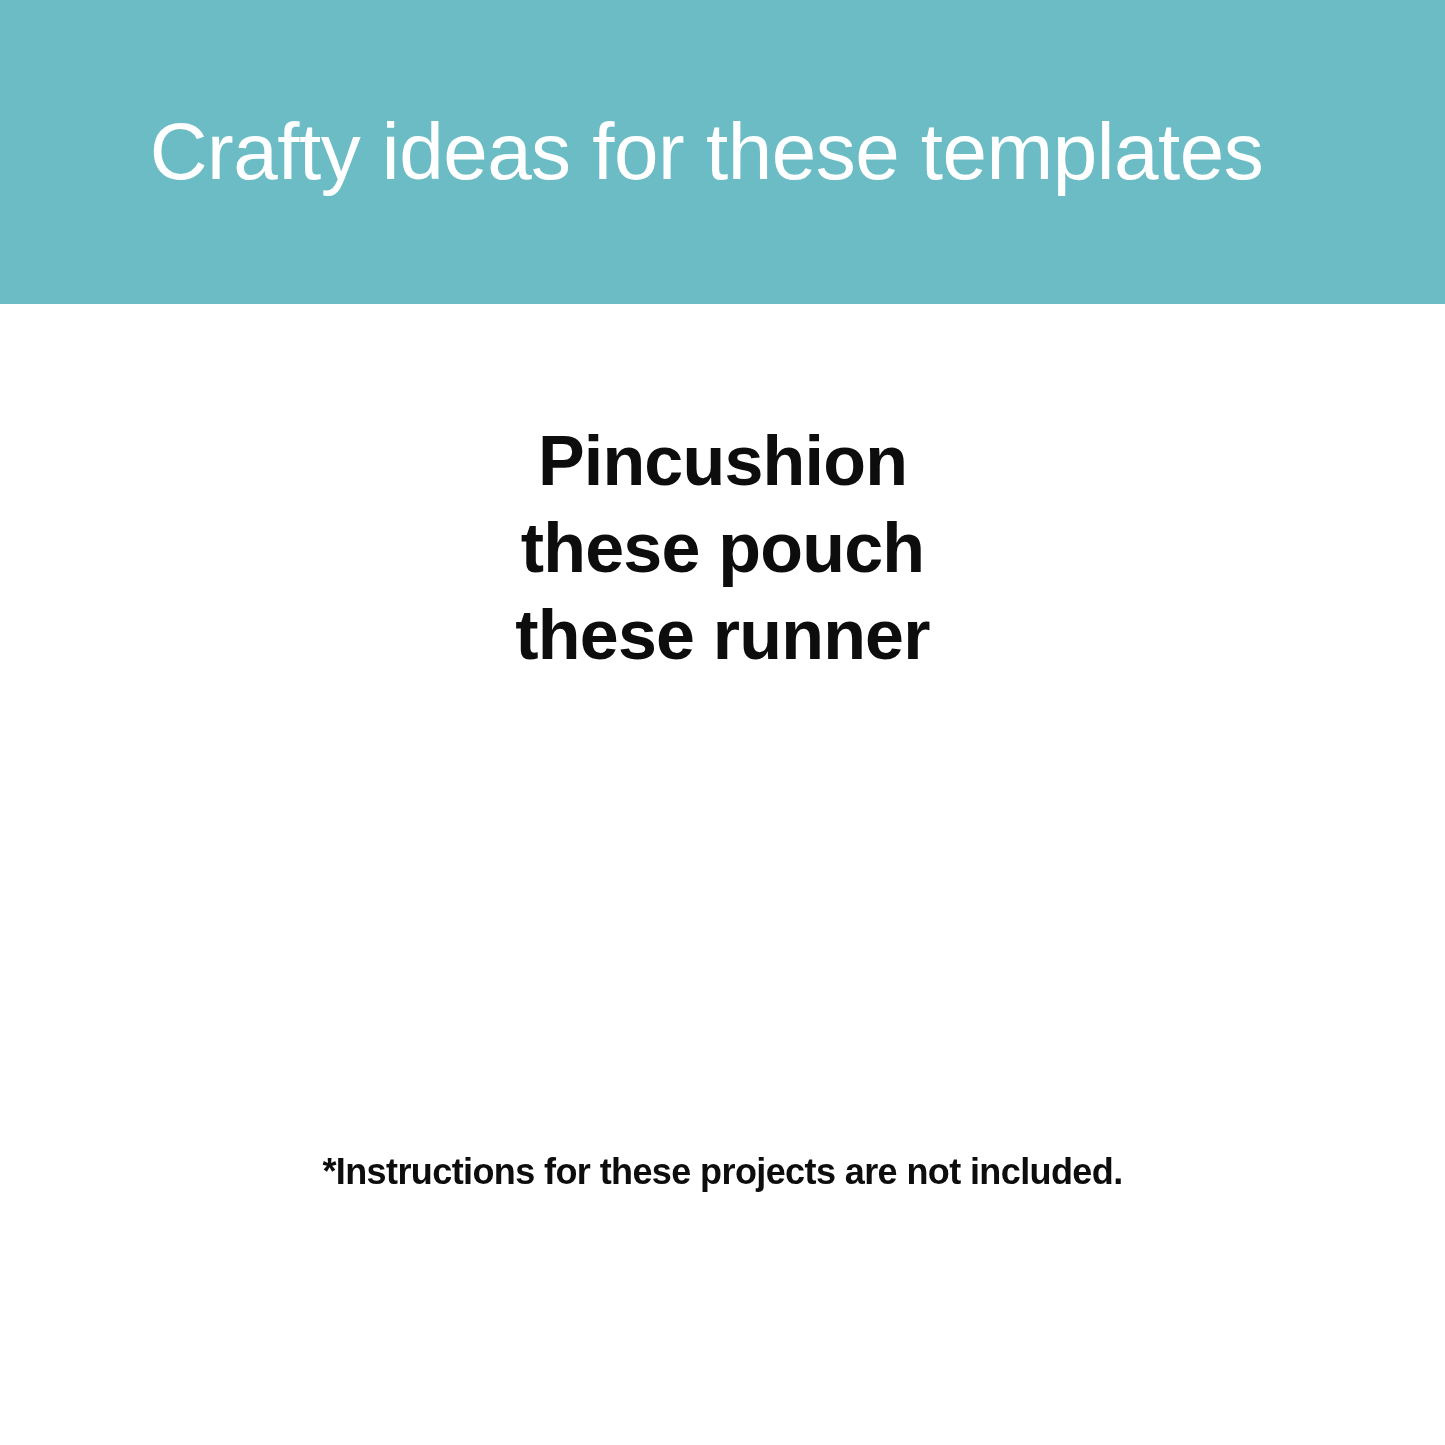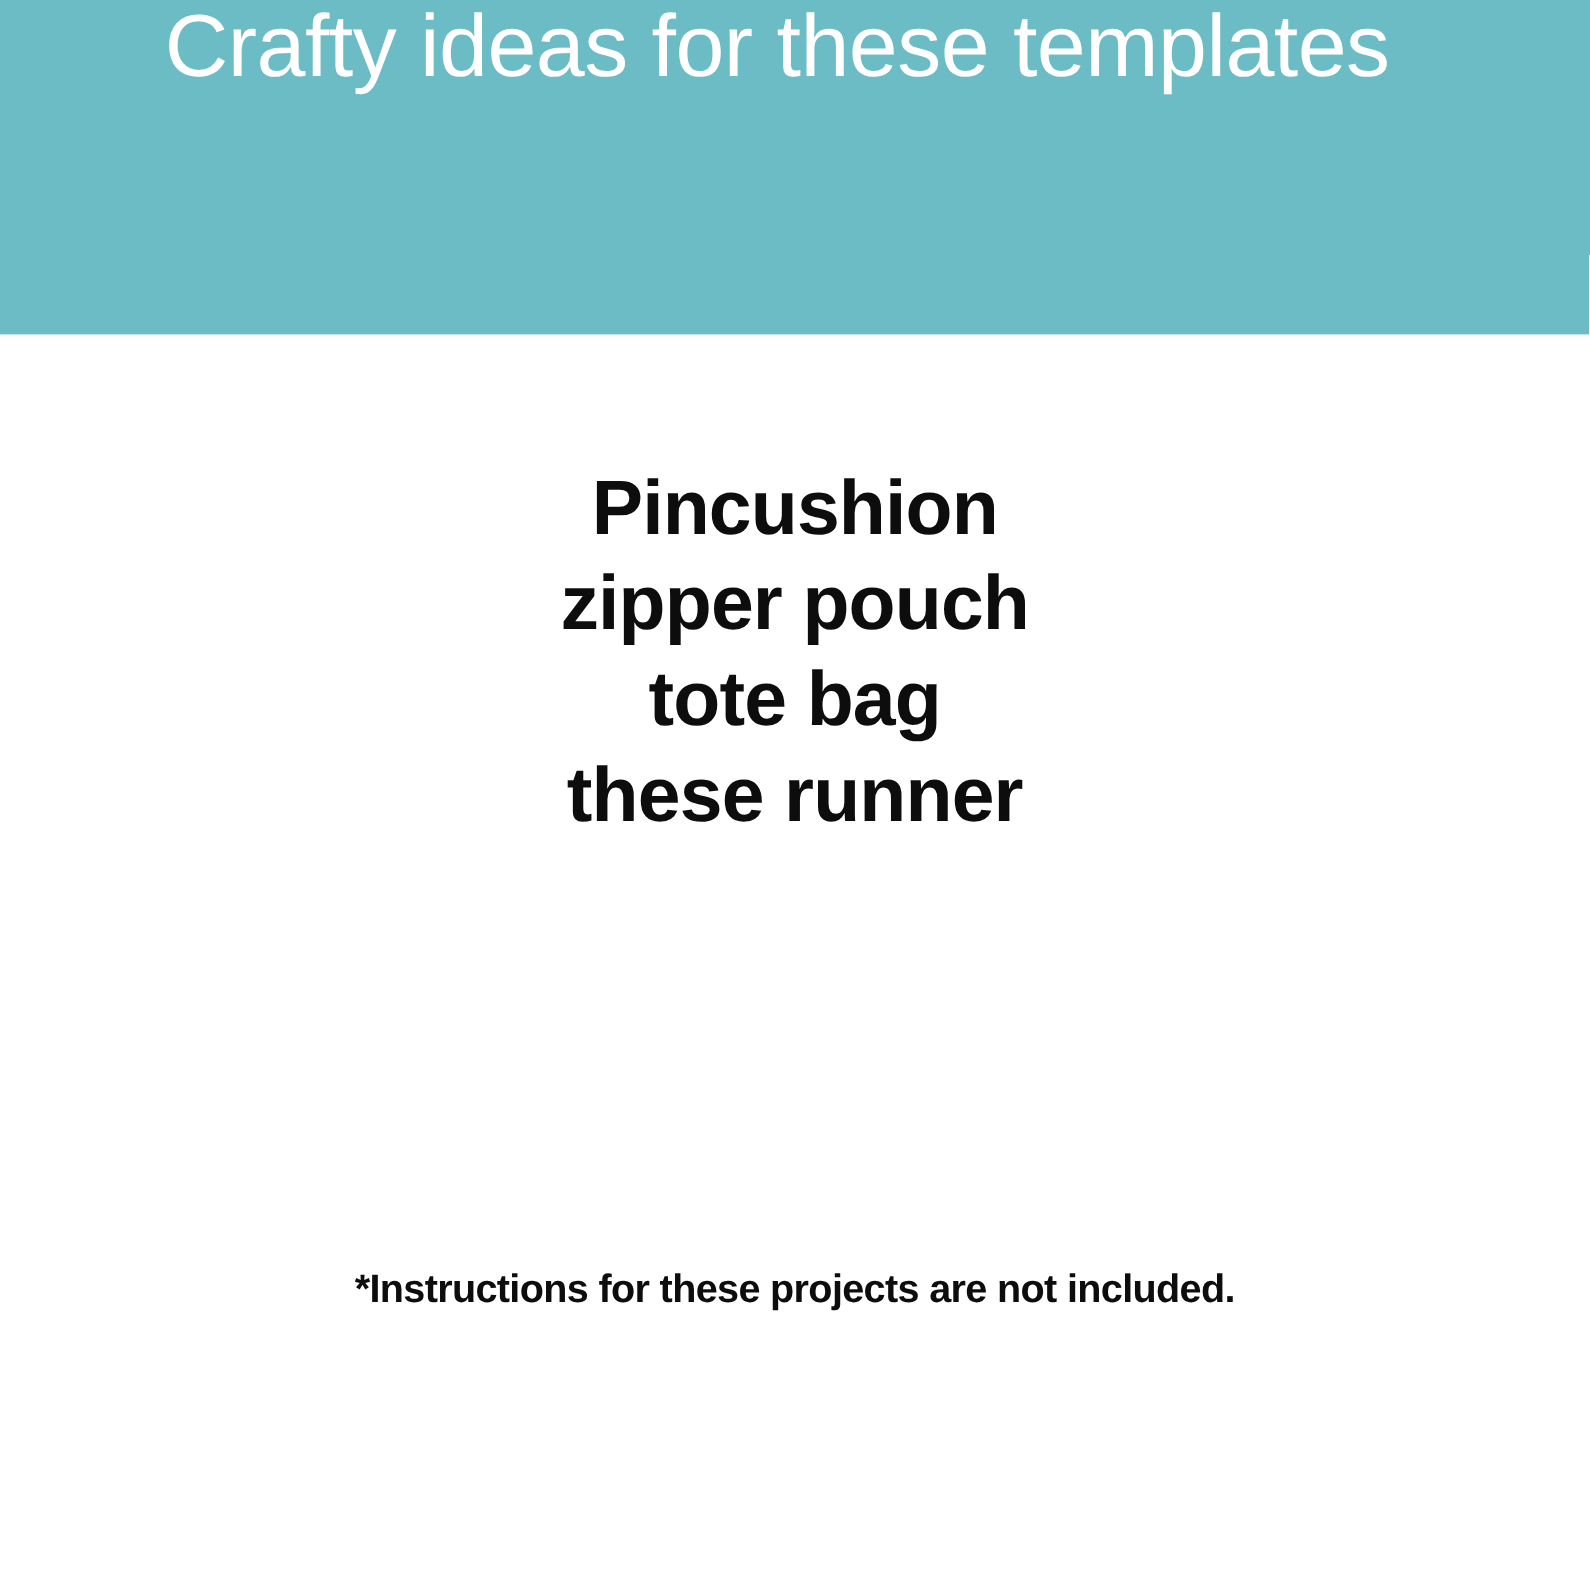--- a/index.html
+++ b/index.html
@@ -25,21 +25,21 @@
 
   
   #header-band {
     position: absolute;
     left: 0;
     top: 0;
     width: 1445px;
     height: 304px;
     background: #6bbcc4;
     display: flex;
-    align-items: flex-start;
+    align-items: center;
     justify-content: center;
   }
 
   #header-title {
     color: #ffffff;
     font-size: 80px;
     font-weight: 400;
     line-height: 1.05;
     letter-spacing: -0.5px;
     white-space: nowrap;
@@ -100,22 +100,21 @@
 <div id="page">
 
   <div id="header-band">
     <h1 id="header-title">Crafty ideas for these templates</h1>
   </div>
 
   <div id="content">
 
     <ul id="ideas-list">
       <li>Pincushion</li>
-      <li>zipper pouch</li>
-      <li>tote bag</li>
+      <li>these pouch</li>
       <li>these runner</li>
     </ul>
 
     <p id="footnote">*Instructions for these projects are not included.</p>
 
   </div>
 
 </div>
 
 </body></html>

